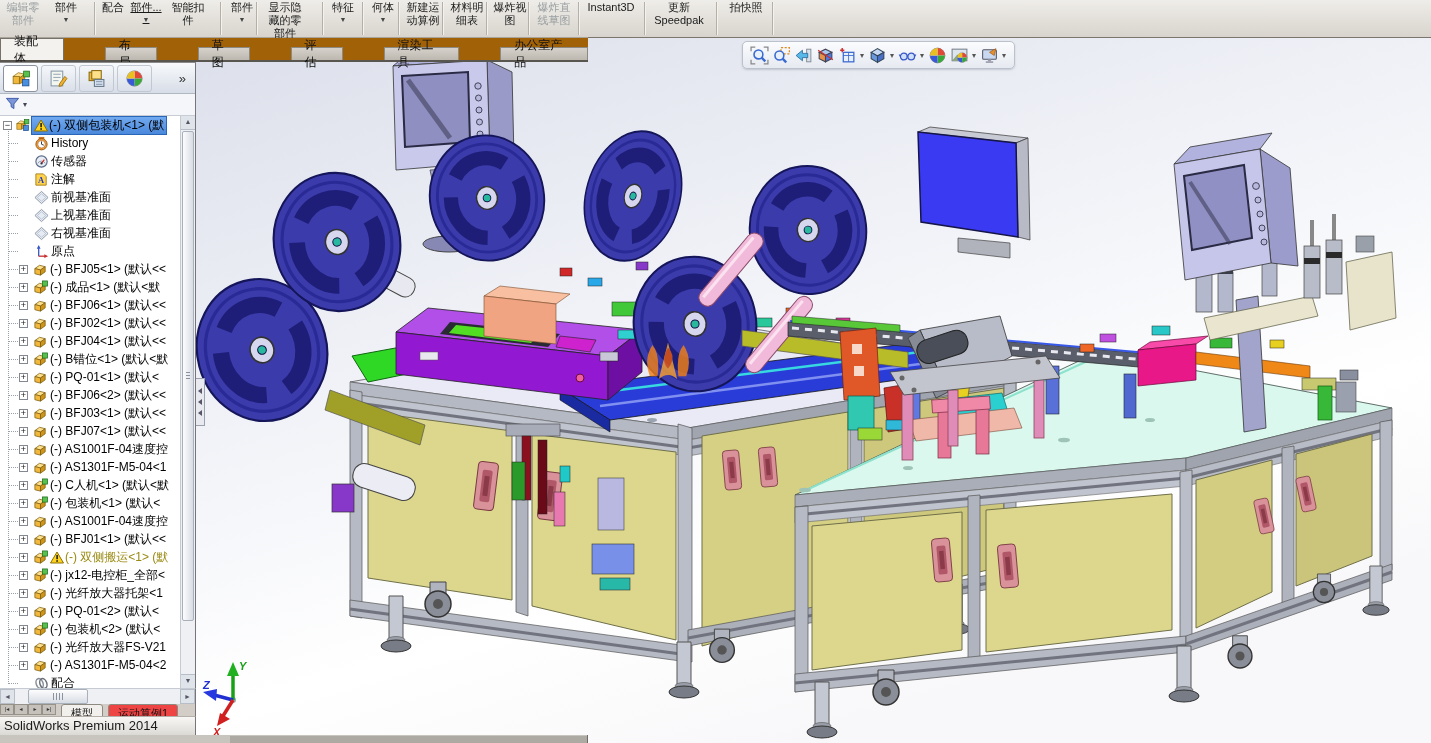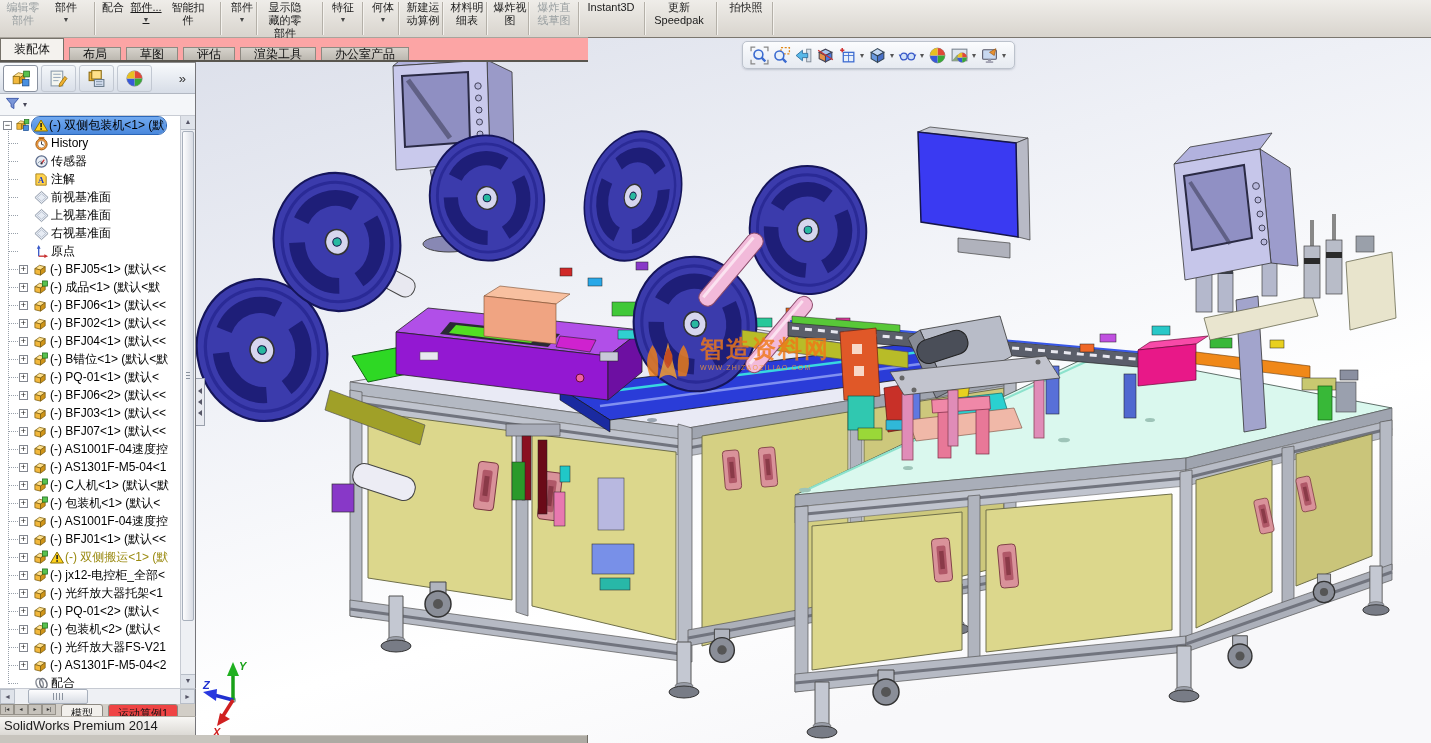--- a/index.html
+++ b/index.html
@@ -21,22 +21,22 @@
   .hicon svg{width:100%;height:100%;}
   .harr{font-size:8px;color:#555;margin:0 1px 0 0;}
   
   #ribbon{position:absolute;left:0;top:0;width:1431px;height:38px;z-index:3;
           background:linear-gradient(#efede9,#d8d4cd);border-bottom:1px solid #a8a49c;box-sizing:border-box;}
   .ritem{position:absolute;top:1px;text-align:center;font-size:11px;line-height:13px;color:#1a1a1a;cursor:default;}
   .ritem.disabled{color:#9aa0a2;}
   .ritem .arr{font-size:7px;color:#444;line-height:7px;margin-top:2px;}
   .rsep{position:absolute;top:2px;height:33px;width:1px;background:#b4b0a8;box-shadow:1px 0 0 #f4f2ee;}
   
-  #tabstrip{position:absolute;left:0;top:38px;width:588px;height:24px;z-index:3;background:#fca5a5;
-            border-bottom:2px solid #59564f;box-sizing:border-box;display:flex;align-items:stretch;}
+  #tabstrip{position:absolute;left:0;top:38px;width:588px;height:24px;z-index:3;background:#a16207;
+            border-bottom:2px solid #59564f;box-sizing:border-box;display:flex;align-items:stretch;gap:36px;}
   .rtab{font-size:12px;padding:0 13px;display:flex;align-items:center;color:#111;
         border:1px solid #8e8a82;border-bottom:none;margin-top:9px;
         background:linear-gradient(#d6d2cb,#bcb8b0);}
   .rtab+.rtab{margin-left:5px;}
   .rtab.active{background:#f4f2ee;border-color:#76726a;margin-top:0;}
   #vpTopline{position:absolute;left:588px;top:37px;width:843px;height:1px;background:#7a766e;z-index:3;}
   
   #panel{position:absolute;left:0;top:62px;width:196px;height:626px;z-index:3;background:#fff;
          border-right:1px solid #76767a;border-top:1px solid #8a8a8a;box-sizing:border-box;}
   #panel-tabs{height:30px;background:linear-gradient(#f8fafc,#d7dde7);border-bottom:1px solid #b2b8c2;
@@ -52,21 +52,21 @@
   #filter-arrow{font-size:8px;color:#445;}
   #tree{position:absolute;top:53px;bottom:0;left:0;right:14px;overflow:hidden;font-size:12px;color:#000;}
   #guide{position:absolute;left:8px;top:15px;height:553px;border-left:1px dotted #98a0aa;}
   .trow{height:18px;display:flex;align-items:center;position:relative;white-space:nowrap;}
   .trow.l0{padding-left:3px;}
   .trow.l1{padding-left:19px;}
   .stub{position:absolute;left:8px;top:9px;width:10px;border-top:1px dotted #98a0aa;}
   .expander{width:9px;height:9px;box-sizing:border-box;border:1px solid #848890;background:#fff;
             font-size:9px;line-height:7px;text-align:center;margin-right:3px;color:#222;flex:none;}
   .rowc{display:flex;align-items:center;padding:0 2px;}
-  .trow.selected .rowc{background:linear-gradient(#72aaf0,#4a88dc);outline:1px solid #2a66b8;border-radius:8px;}
+  .trow.selected .rowc{background:linear-gradient(#72aaf0,#4a88dc);outline:1px solid #2a66b8;}
   .ticon{width:15px;height:15px;margin-right:2px;flex:none;}
   .ticon svg{width:15px;height:15px;}
   .warnic{width:14px;height:13px;margin-right:1px;flex:none;}
   .warnic svg{width:14px;height:13px;}
   .olive .ttext{color:#9a8a10;}
   #tree-vscroll{position:absolute;right:0;top:53px;width:14px;bottom:0;background:#eef0f4;
                 border-left:1px solid #c6cad2;}
   .vsarrow{height:13px;background:#dfe3ea;border-bottom:1px solid #b8bec8;font-size:7px;text-align:center;
            line-height:12px;color:#556;}
   .vsarrow.bottom{position:absolute;bottom:0;left:0;right:0;border-top:1px solid #b8bec8;border-bottom:none;}
@@ -433,24 +433,20 @@
   </svg>
 
   <div id="watermark">
     <div id="wm-logo">
       <svg viewBox="0 0 40 40">
         <path d="M6,31 Q1,18 8,7 Q14,14 12,31 Z" fill="#f08018"></path>
         <path d="M34,31 Q39,18 32,7 Q26,14 28,31 Z" fill="#f08018"></path>
         <path d="M13,33 Q20,5 20,5 Q20,5 27,33 Q20,27 13,33 Z" fill="#f5a030"></path>
         <path d="M20,9 Q27,16 20,25 Q14,19 20,9 Z" fill="#e85810"></path>
       </svg>
-    </div>
-    <div>
-      <div id="wm-title">智造资料网</div>
-      <div id="wm-sub">WWW.ZHIZAOZILIAO.COM</div>
     </div>
   </div>
 
   <div id="headsup">
       <span class="hicon"><svg viewBox="0 0 18 18">
           <path d="M1,5 L1,1 L5,1 M13,1 L17,1 L17,5 M17,13 L17,17 L13,17 M5,17 L1,17 L1,13" fill="none" stroke="#888" stroke-width="1.2"></path>
           <circle cx="8" cy="8" r="4.2" fill="#e8f0fa" stroke="#3a6ad0" stroke-width="1.5"></circle>
           <line x1="11" y1="11" x2="14.5" y2="14.5" stroke="#3a6ad0" stroke-width="2.2"></line>
         </svg></span>
       <span class="hicon"><svg viewBox="0 0 18 18">

